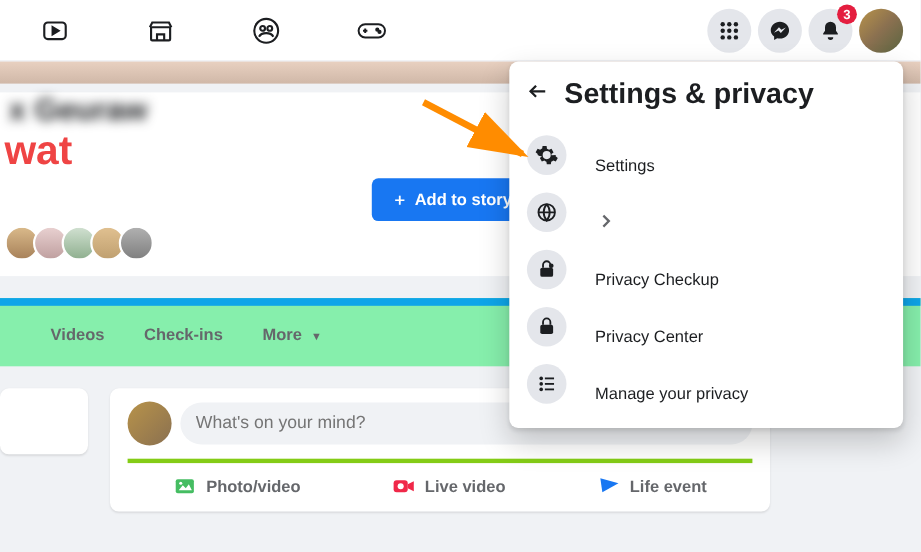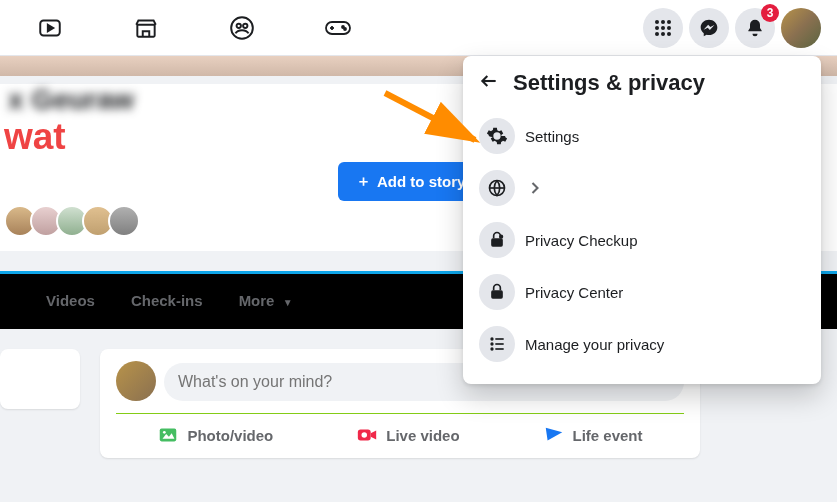--- a/index.html
+++ b/index.html
@@ -13,32 +13,32 @@
     .avatar{width:40px;height:40px;border-radius:50%;background:linear-gradient(135deg,#b8934a 0%,#8a7050 50%,#5a6540 100%);border:none}
     .cover{background:linear-gradient(180deg,#e8d0c0 0%,#d0b8a8 100%);height:20px}
     .profile-area{background:#fff;padding:0 0 14px 0}
     .profile-name-1{font-size:28px;font-weight:bold;color:#1c1e21;margin:8px 0 0 8px;filter:blur(5px)}
     .profile-name-2{font-size:37px;font-weight:bold;color:#ef4444;margin:0 0 0 4px}
     .add-story-row{display:flex;margin-top:4px}
     .add-story-btn{background:#1877f2;color:#fff;border:none;padding:10px 18px;border-radius:6px;font-size:15px;font-weight:600;display:flex;align-items:center;gap:6px;margin-left:338px}
     .friends-row{display:flex;margin:4px 0 0 4px}
     .friend-av{width:32px;height:32px;border-radius:50%;border:2px solid #fff;margin-left:-6px;background:#ccc}
     .friend-av:first-child{margin-left:0}
-    .tabs-bar{background:#000000;display:flex;align-items:center;gap:4px;padding:8px 0 10px 0;border-top:3px solid #0ea5e9;margin-top:20px}
+    .tabs-bar{background:#86efac;display:flex;align-items:center;gap:4px;padding:8px 0 10px 0;border-top:7px solid #0ea5e9;margin-top:20px}
     .tab{padding:10px 16px;color:#65676b;font-size:15px;font-weight:600}
     .composer-card{background:#fff;border-radius:8px;margin:20px 0 0 100px;width:600px;box-shadow:0 1px 2px rgba(0,0,0,0.1);padding:12px 16px}
-    .composer-top{display:flex;align-items:flex-end;gap:8px;border-bottom:1px solid #84cc16;padding-bottom:12px}
+    .composer-top{display:flex;align-items:center;gap:8px;border-bottom:4px solid #84cc16;padding-bottom:12px}
     .composer-av{width:40px;height:40px;border-radius:50%;background:linear-gradient(135deg,#b8934a,#8a7050)}
     .composer-input{flex:1;background:#f0f2f5;border:none;border-radius:20px;padding:10px 14px;font-size:16px;color:#65676b}
     .composer-actions{display:flex;justify-content:space-around;padding-top:10px}
     .composer-action{display:flex;align-items:center;gap:8px;color:#65676b;font-size:15px;font-weight:600}
     .dropdown{position:absolute;top:56px;right:16px;width:358px;background:#fff;border-radius:8px;box-shadow:0 12px 28px rgba(0,0,0,0.2),0 2px 4px rgba(0,0,0,0.1);padding:14px 8px;z-index:100}
     .dropdown-header{display:flex;align-items:center;gap:14px;margin:0 8px 14px 8px}
-    .dropdown-title{font-size:22px;font-weight:bold;color:#1c1e21}
-    .dd-item{display:flex;align-items:center;gap:10px;padding:8px;border-radius:8px}
+    .dropdown-title{font-size:26px;font-weight:bold;color:#1c1e21}
+    .dd-item{display:flex;align-items:flex-end;gap:26px;padding:8px;border-radius:8px}
     .dd-icon{width:36px;height:36px;border-radius:50%;background:#e4e6eb;display:flex;align-items:center;justify-content:center;flex-shrink:0}
     .dd-label{font-size:15px;font-weight:500;color:#1c1e21;flex:1}
     .arrow-annotation{position:absolute;top:85px;left:380px;z-index:200;pointer-events:none}
     .left-card{background:#fff;border-radius:8px;margin:20px 0 0 0;width:80px;height:60px;box-shadow:0 1px 2px rgba(0,0,0,0.1)}
     .content-row{display:flex;gap:0}
   </style>
 </head>
 <body>
 
 <div class="topnav">

